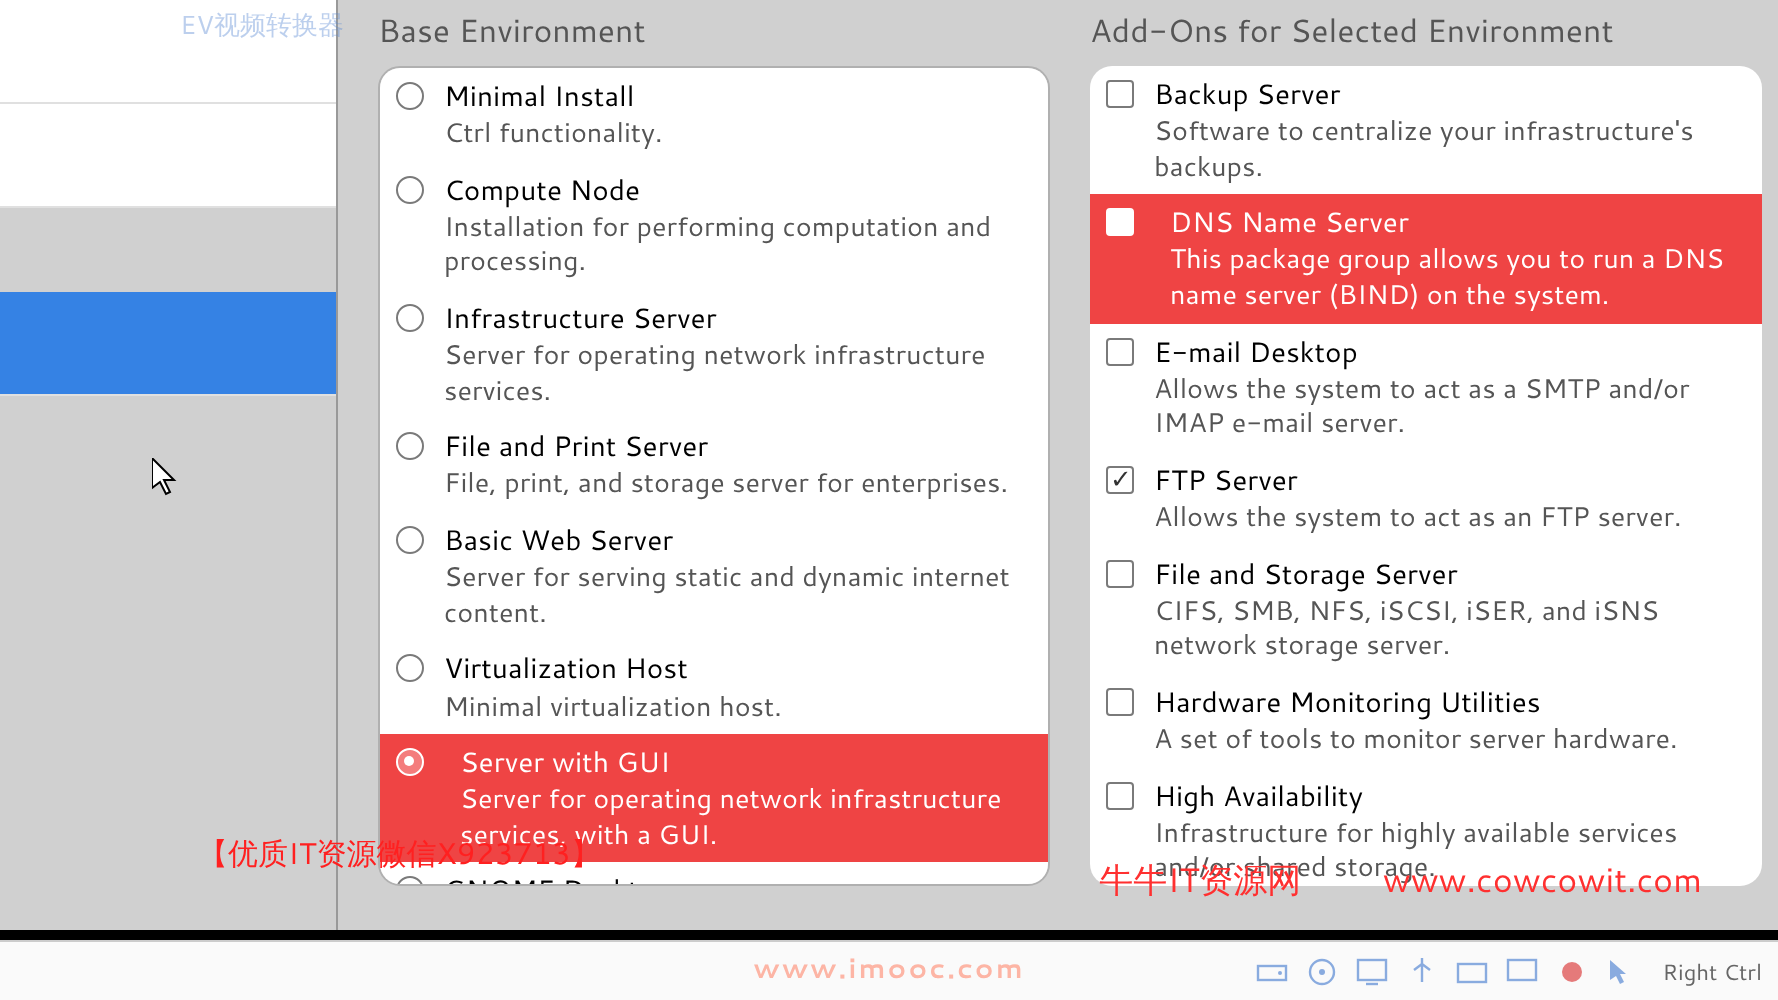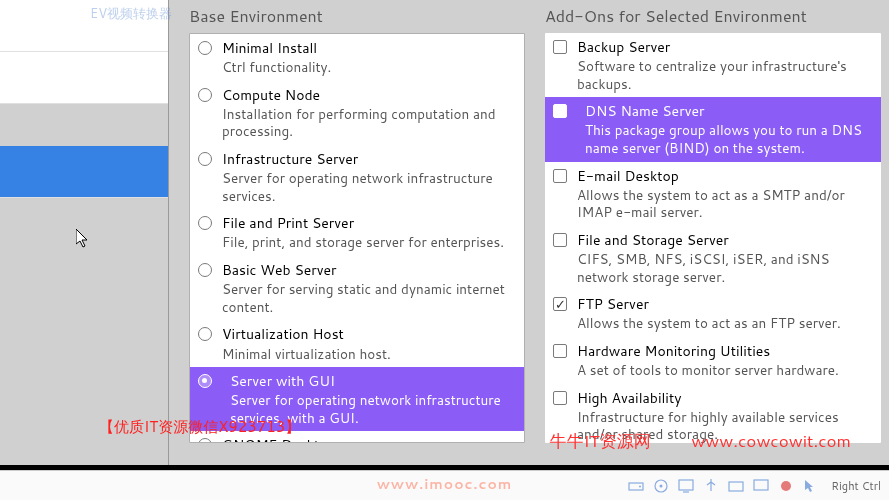--- a/index.html
+++ b/index.html
@@ -4,26 +4,26 @@
 <style>
 * { margin: 0; padding: 0; box-sizing: border-box; font-family: "Cantarell", "DejaVu Sans", sans-serif; }
 body { width: 889px; height: 500px; background: #000; overflow: hidden; position: relative; }
 .installer { position: absolute; top: 0; left: 0; width: 889px; height: 465px; background: #d0d0d0; display: flex; }
 .left-panel { width: 169px; background: #d0d0d0; border-right: 1px solid #999; position: relative; }
 .left-item { height: 52px; background: #fff; border-bottom: 1px solid #e0e0e0; }
 .left-item.active { background: #3582e4; }
 .main { flex: 1; display: flex; padding: 4px 8px 0 20px; gap: 20px; }
 .column { flex: 1; display: flex; flex-direction: column; }
 .heading { font-size: 16px; color: #555; font-weight: 400; margin-bottom: 6px; }
-.scroll-box { border: 1px solid #b0b0b0; border-radius: 1px; background: #fff; overflow-y: auto; height: 410px; }
+.scroll-box { border: 1px solid #b0b0b0; border-radius: 11px; background: #fff; overflow-y: auto; height: 410px; }
 .scroll-box::-webkit-scrollbar { width: 10px; }
 .scroll-box::-webkit-scrollbar-track { background: #f0f0f0; }
 .scroll-box::-webkit-scrollbar-thumb { background: #b8b8b8; border-radius: 4px; }
 .opt { padding: 5px 10px 5px 32px; position: relative; cursor: pointer; line-height: 1.3; }
-.opt.selected { background: #8b5cf6; color: #fff; padding-left: 40px; }
+.opt.selected { background: #ef4444; color: #fff; padding-left: 40px; }
 .opt-title { font-weight: 400; font-size: 14px; }
 .opt-desc { font-size: 13.5px; color: #555; margin-top: 1px; }
 .opt.selected .opt-desc { color: #fff; }
 .radio { position: absolute; left: 8px; top: 7px; width: 14px; height: 14px; border: 1.5px solid #7a7a7a; border-radius: 50%; background: #fff; }
 .radio.checked::after { content: ""; position: absolute; left: 3px; top: 3px; width: 5px; height: 5px; background: #333; border-radius: 50%; }
 .opt.selected .radio { border-color: #fff; background: rgba(255,255,255,0.3); }
 .opt.selected .radio.checked::after { background: #fff; }
 .checkbox { position: absolute; left: 8px; top: 7px; width: 14px; height: 14px; border: 1.5px solid #7a7a7a; border-radius: 2px; background: #fff; }
 .checkbox.checked::after { content: "✓"; position: absolute; left: 1px; top: -2px; font-size: 13px; color: #333; font-weight: bold; }
 .opt.selected .checkbox { border-color: #fff; }
@@ -106,28 +106,28 @@
             <span class="checkbox checked"></span>
             <div class="opt-title">DNS Name Server</div>
             <div class="opt-desc">This package group allows you to run a DNS name server (BIND) on the system.</div>
           </div>
           <div class="opt">
             <span class="checkbox"></span>
             <div class="opt-title">E-mail Desktop</div>
             <div class="opt-desc">Allows the system to act as a SMTP and/or IMAP e-mail server.</div>
           </div>
           <div class="opt">
+            <span class="checkbox checked"></span>
+            <div class="opt-title">FTP Server</div>
+            <div class="opt-desc">Allows the system to act as an FTP server.</div>
+          </div>
+          <div class="opt">
             <span class="checkbox"></span>
             <div class="opt-title">File and Storage Server</div>
             <div class="opt-desc">CIFS, SMB, NFS, iSCSI, iSER, and iSNS network storage server.</div>
-          </div>
-          <div class="opt">
-            <span class="checkbox checked"></span>
-            <div class="opt-title">FTP Server</div>
-            <div class="opt-desc">Allows the system to act as an FTP server.</div>
           </div>
           <div class="opt">
             <span class="checkbox"></span>
             <div class="opt-title">Hardware Monitoring Utilities</div>
             <div class="opt-desc">A set of tools to monitor server hardware.</div>
           </div>
           <div class="opt">
             <span class="checkbox"></span>
             <div class="opt-title">High Availability</div>
             <div class="opt-desc">Infrastructure for highly available services and/or shared storage.</div>

